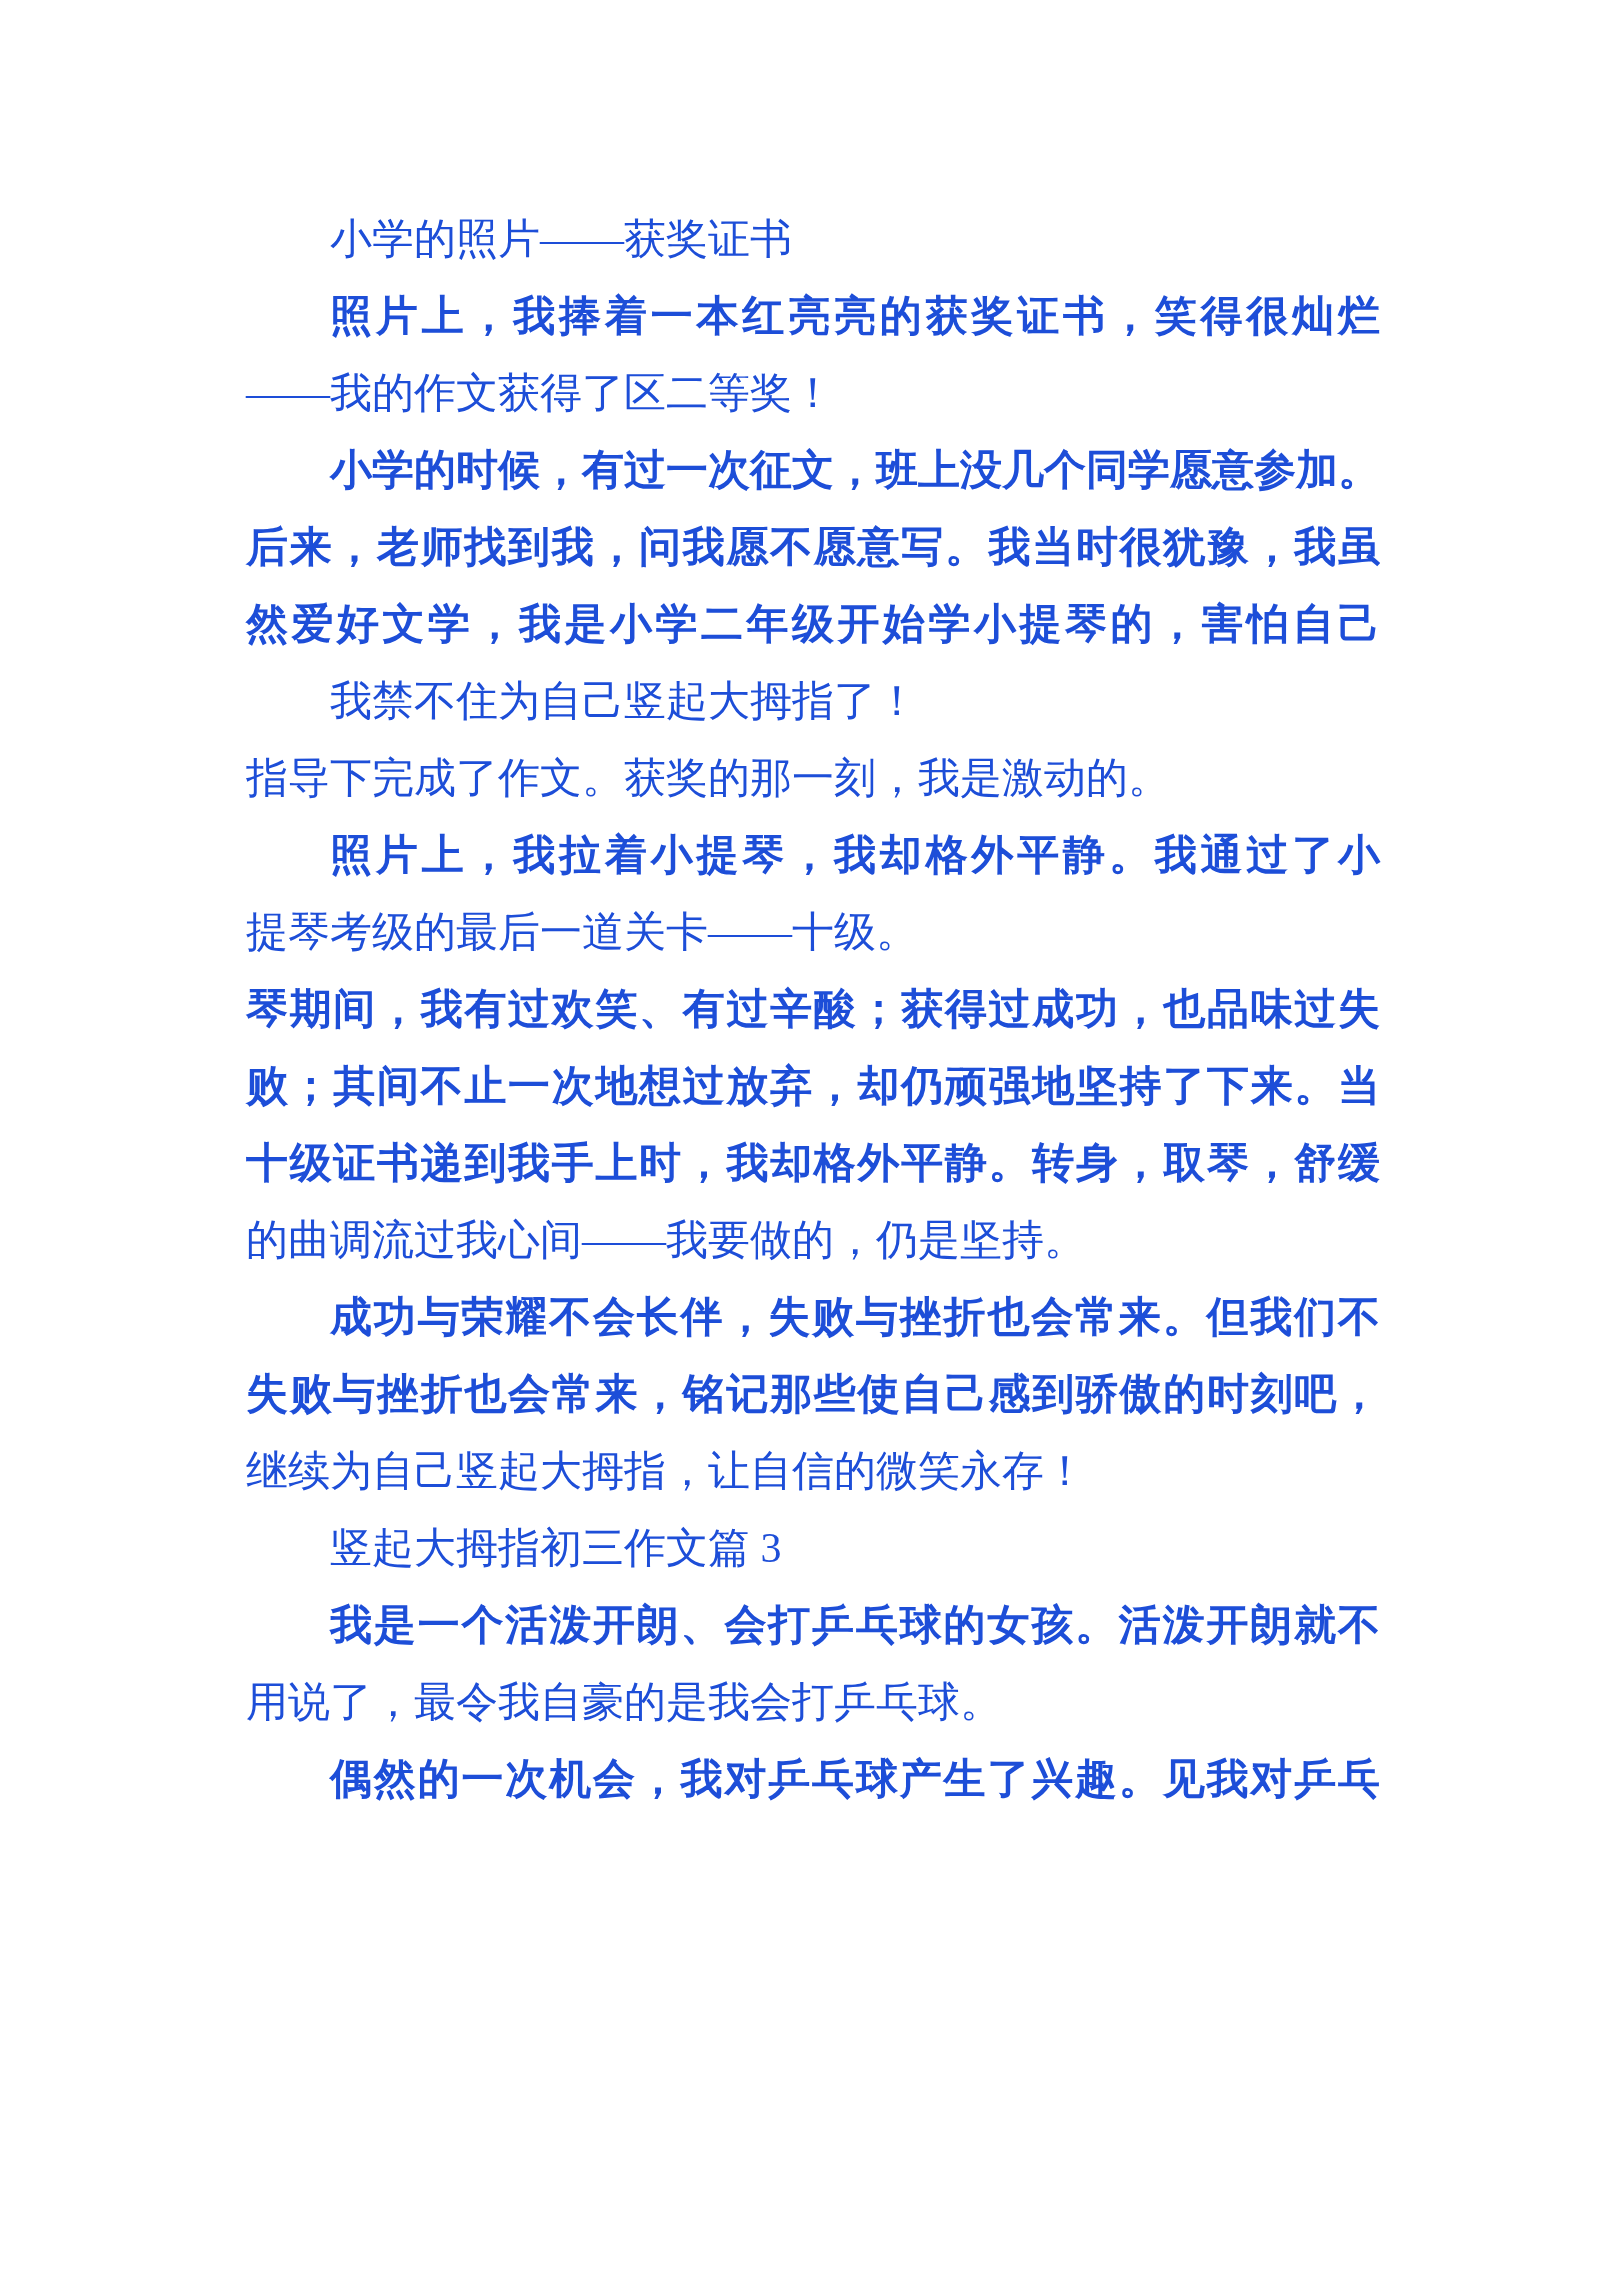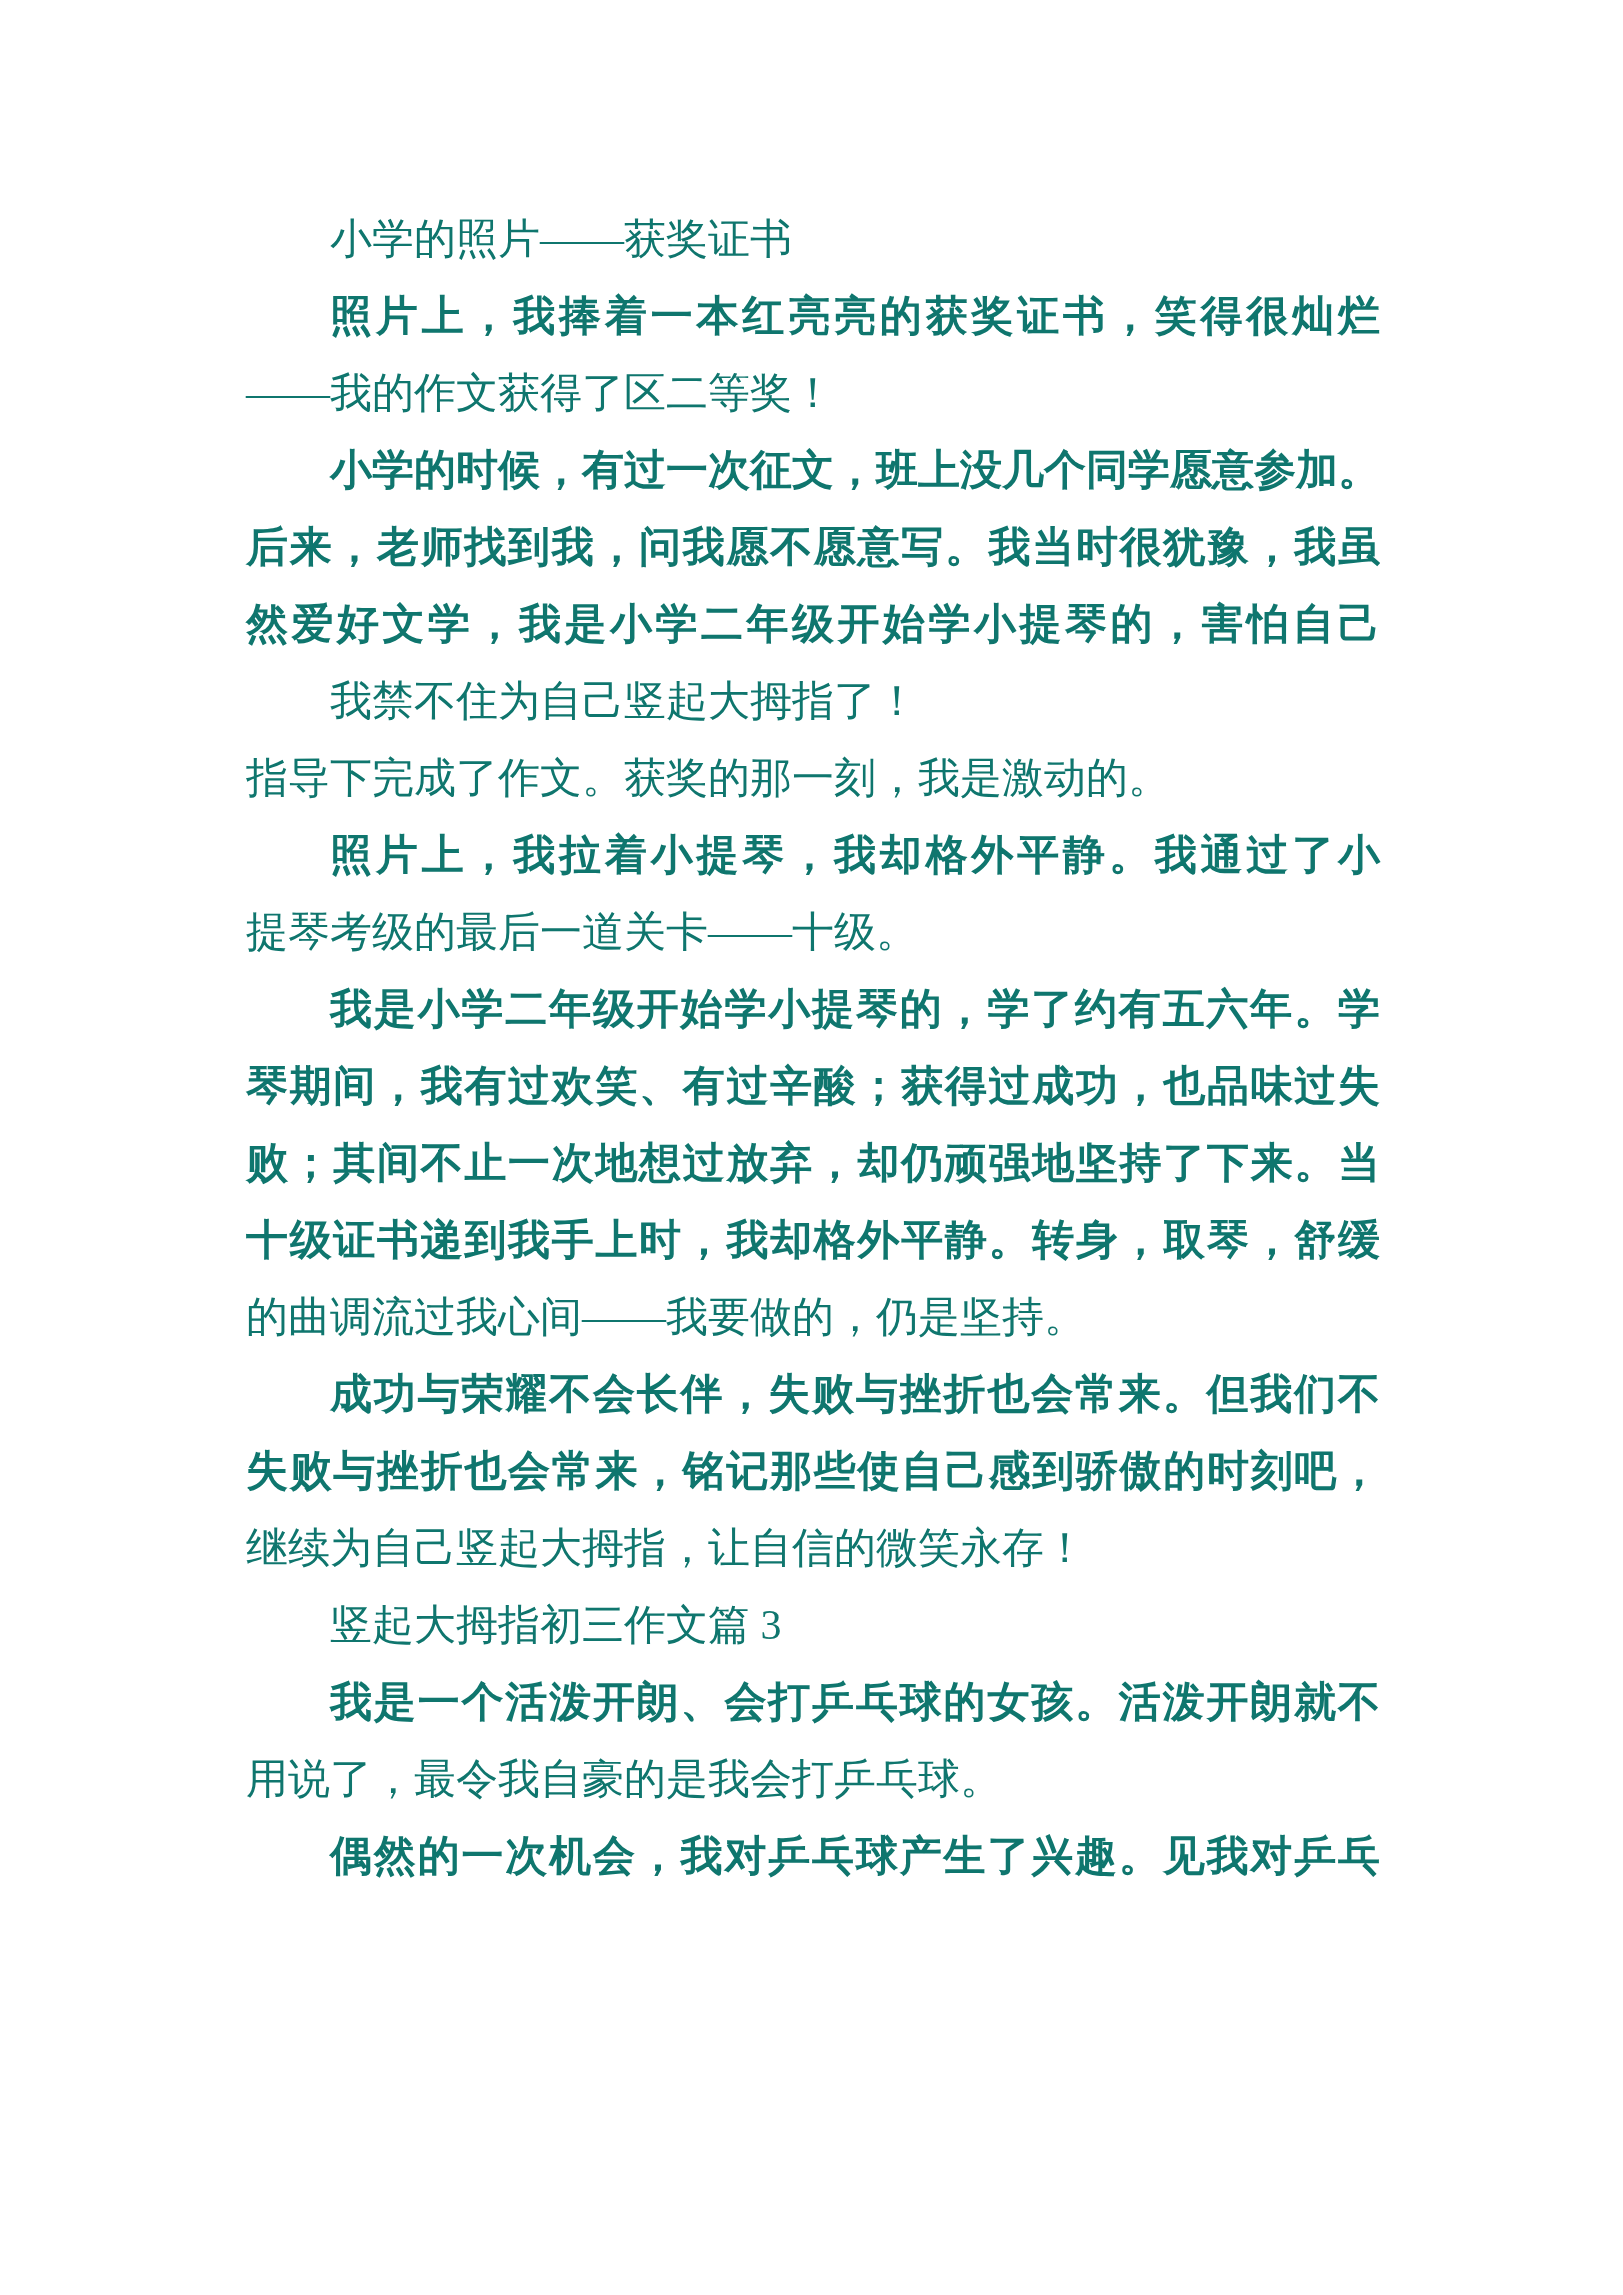--- a/index.html
+++ b/index.html
@@ -19,21 +19,21 @@
     overflow: hidden;
   }
   .text-block {
     position: absolute;
     left: 246px;
     top: 201px;
     width: 1134px;
     font-family: "Liberation Serif", serif;
     font-size: 42px;
     line-height: 77px;
-    color: #0f766e;
+    color: #1d4ed8;
     font-weight: 400;
   }
   .line {
     height: 77px;
     white-space: normal;
   }
   
   .line.indent {
     text-indent: 2em;
   }
@@ -57,21 +57,20 @@
     <div class="line indent end">小学的照片——获奖证书</div>
     <div class="line indent full">照片上，我捧着一本红亮亮的获奖证书，笑得很灿烂</div>
     <div class="line end">——我的作文获得了区二等奖！</div>
     <div class="line indent full">小学的时候，有过一次征文，班上没几个同学愿意参加。</div>
     <div class="line full">后来，老师找到我，问我愿不愿意写。我当时很犹豫，我虽</div>
     <div class="line full">然爱好文学，我是小学二年级开始学小提琴的，害怕自己</div>
     <div class="line indent end">我禁不住为自己竖起大拇指了！</div>
     <div class="line end">指导下完成了作文。获奖的那一刻，我是激动的。</div>
     <div class="line indent full">照片上，我拉着小提琴，我却格外平静。我通过了小</div>
     <div class="line end">提琴考级的最后一道关卡——十级。</div>
-    <div class="line indent full">我是小学二年级开始学小提琴的，学了约有五六年。学</div>
     <div class="line full">琴期间，我有过欢笑、有过辛酸；获得过成功，也品味过失</div>
     <div class="line full">败；其间不止一次地想过放弃，却仍顽强地坚持了下来。当</div>
     <div class="line full">十级证书递到我手上时，我却格外平静。转身，取琴，舒缓</div>
     <div class="line end">的曲调流过我心间——我要做的，仍是坚持。</div>
     <div class="line indent full">成功与荣耀不会长伴，失败与挫折也会常来。但我们不</div>
     <div class="line full">失败与挫折也会常来，铭记那些使自己感到骄傲的时刻吧，</div>
     <div class="line end">继续为自己竖起大拇指，让自信的微笑永存！</div>
     <div class="line indent end">竖起大拇指初三作文篇 3</div>
     <div class="line indent full">我是一个活泼开朗、会打乒乓球的女孩。活泼开朗就不</div>
     <div class="line end">用说了，最令我自豪的是我会打乒乓球。</div>

